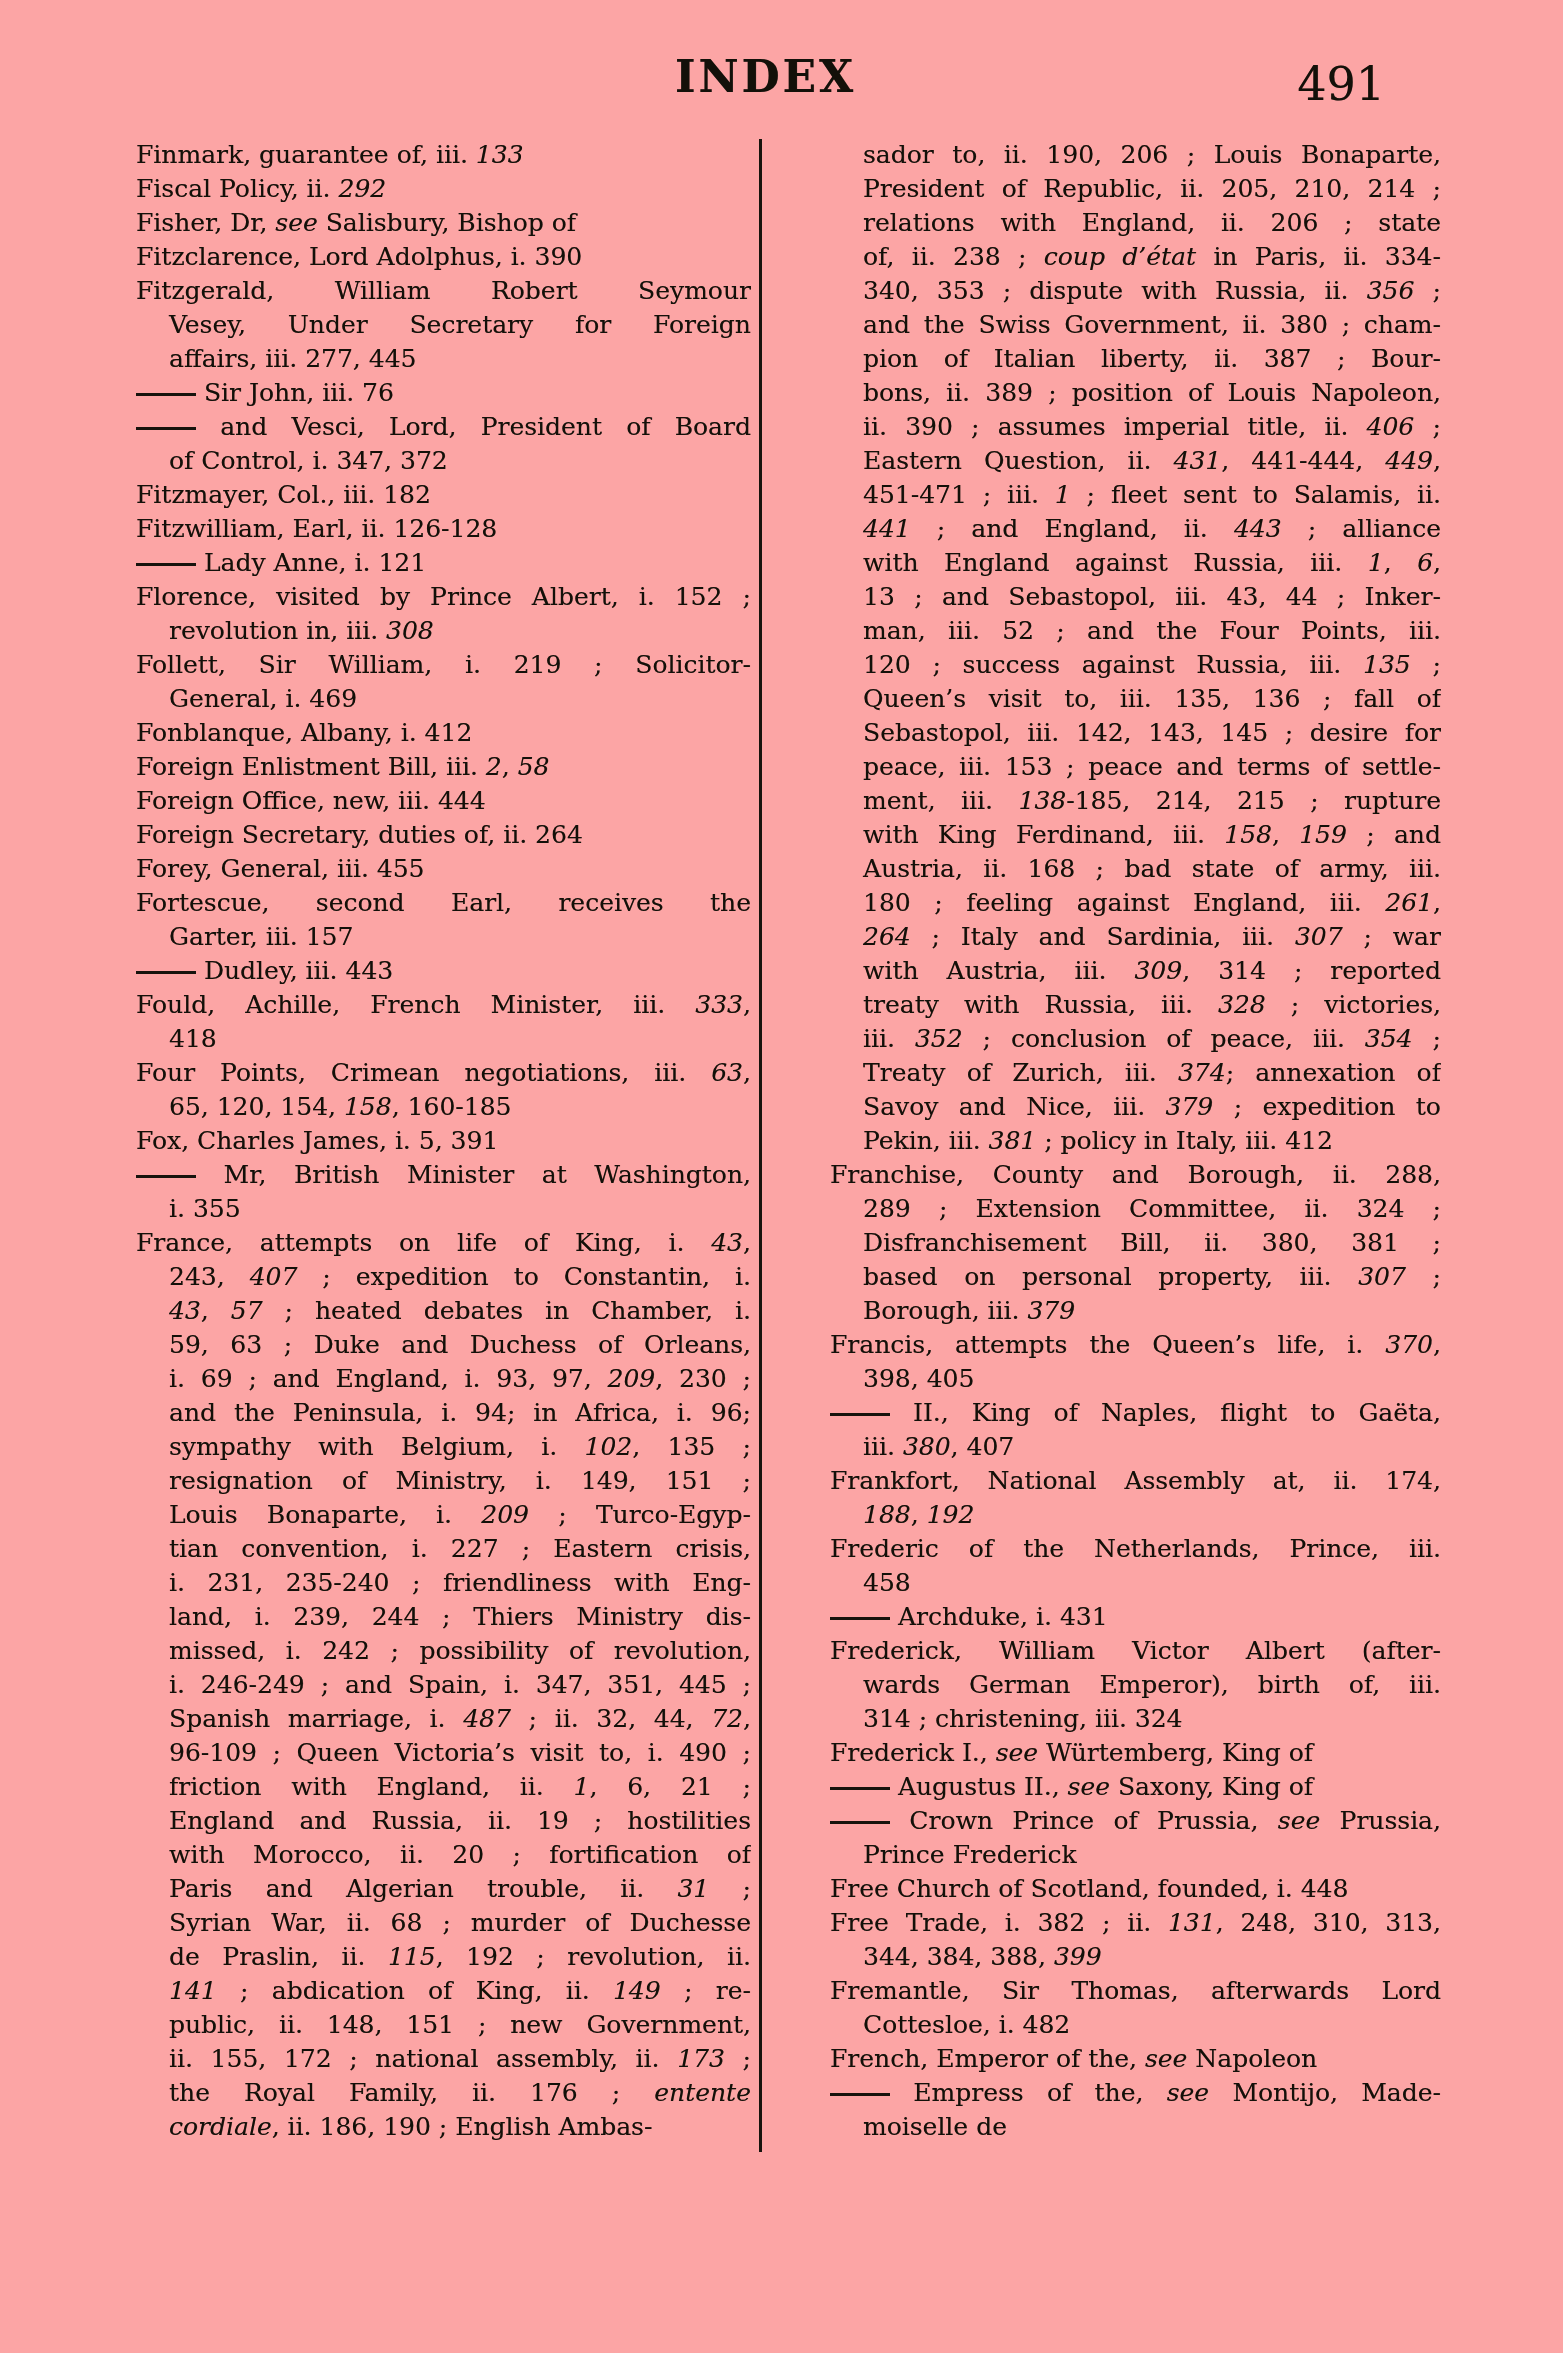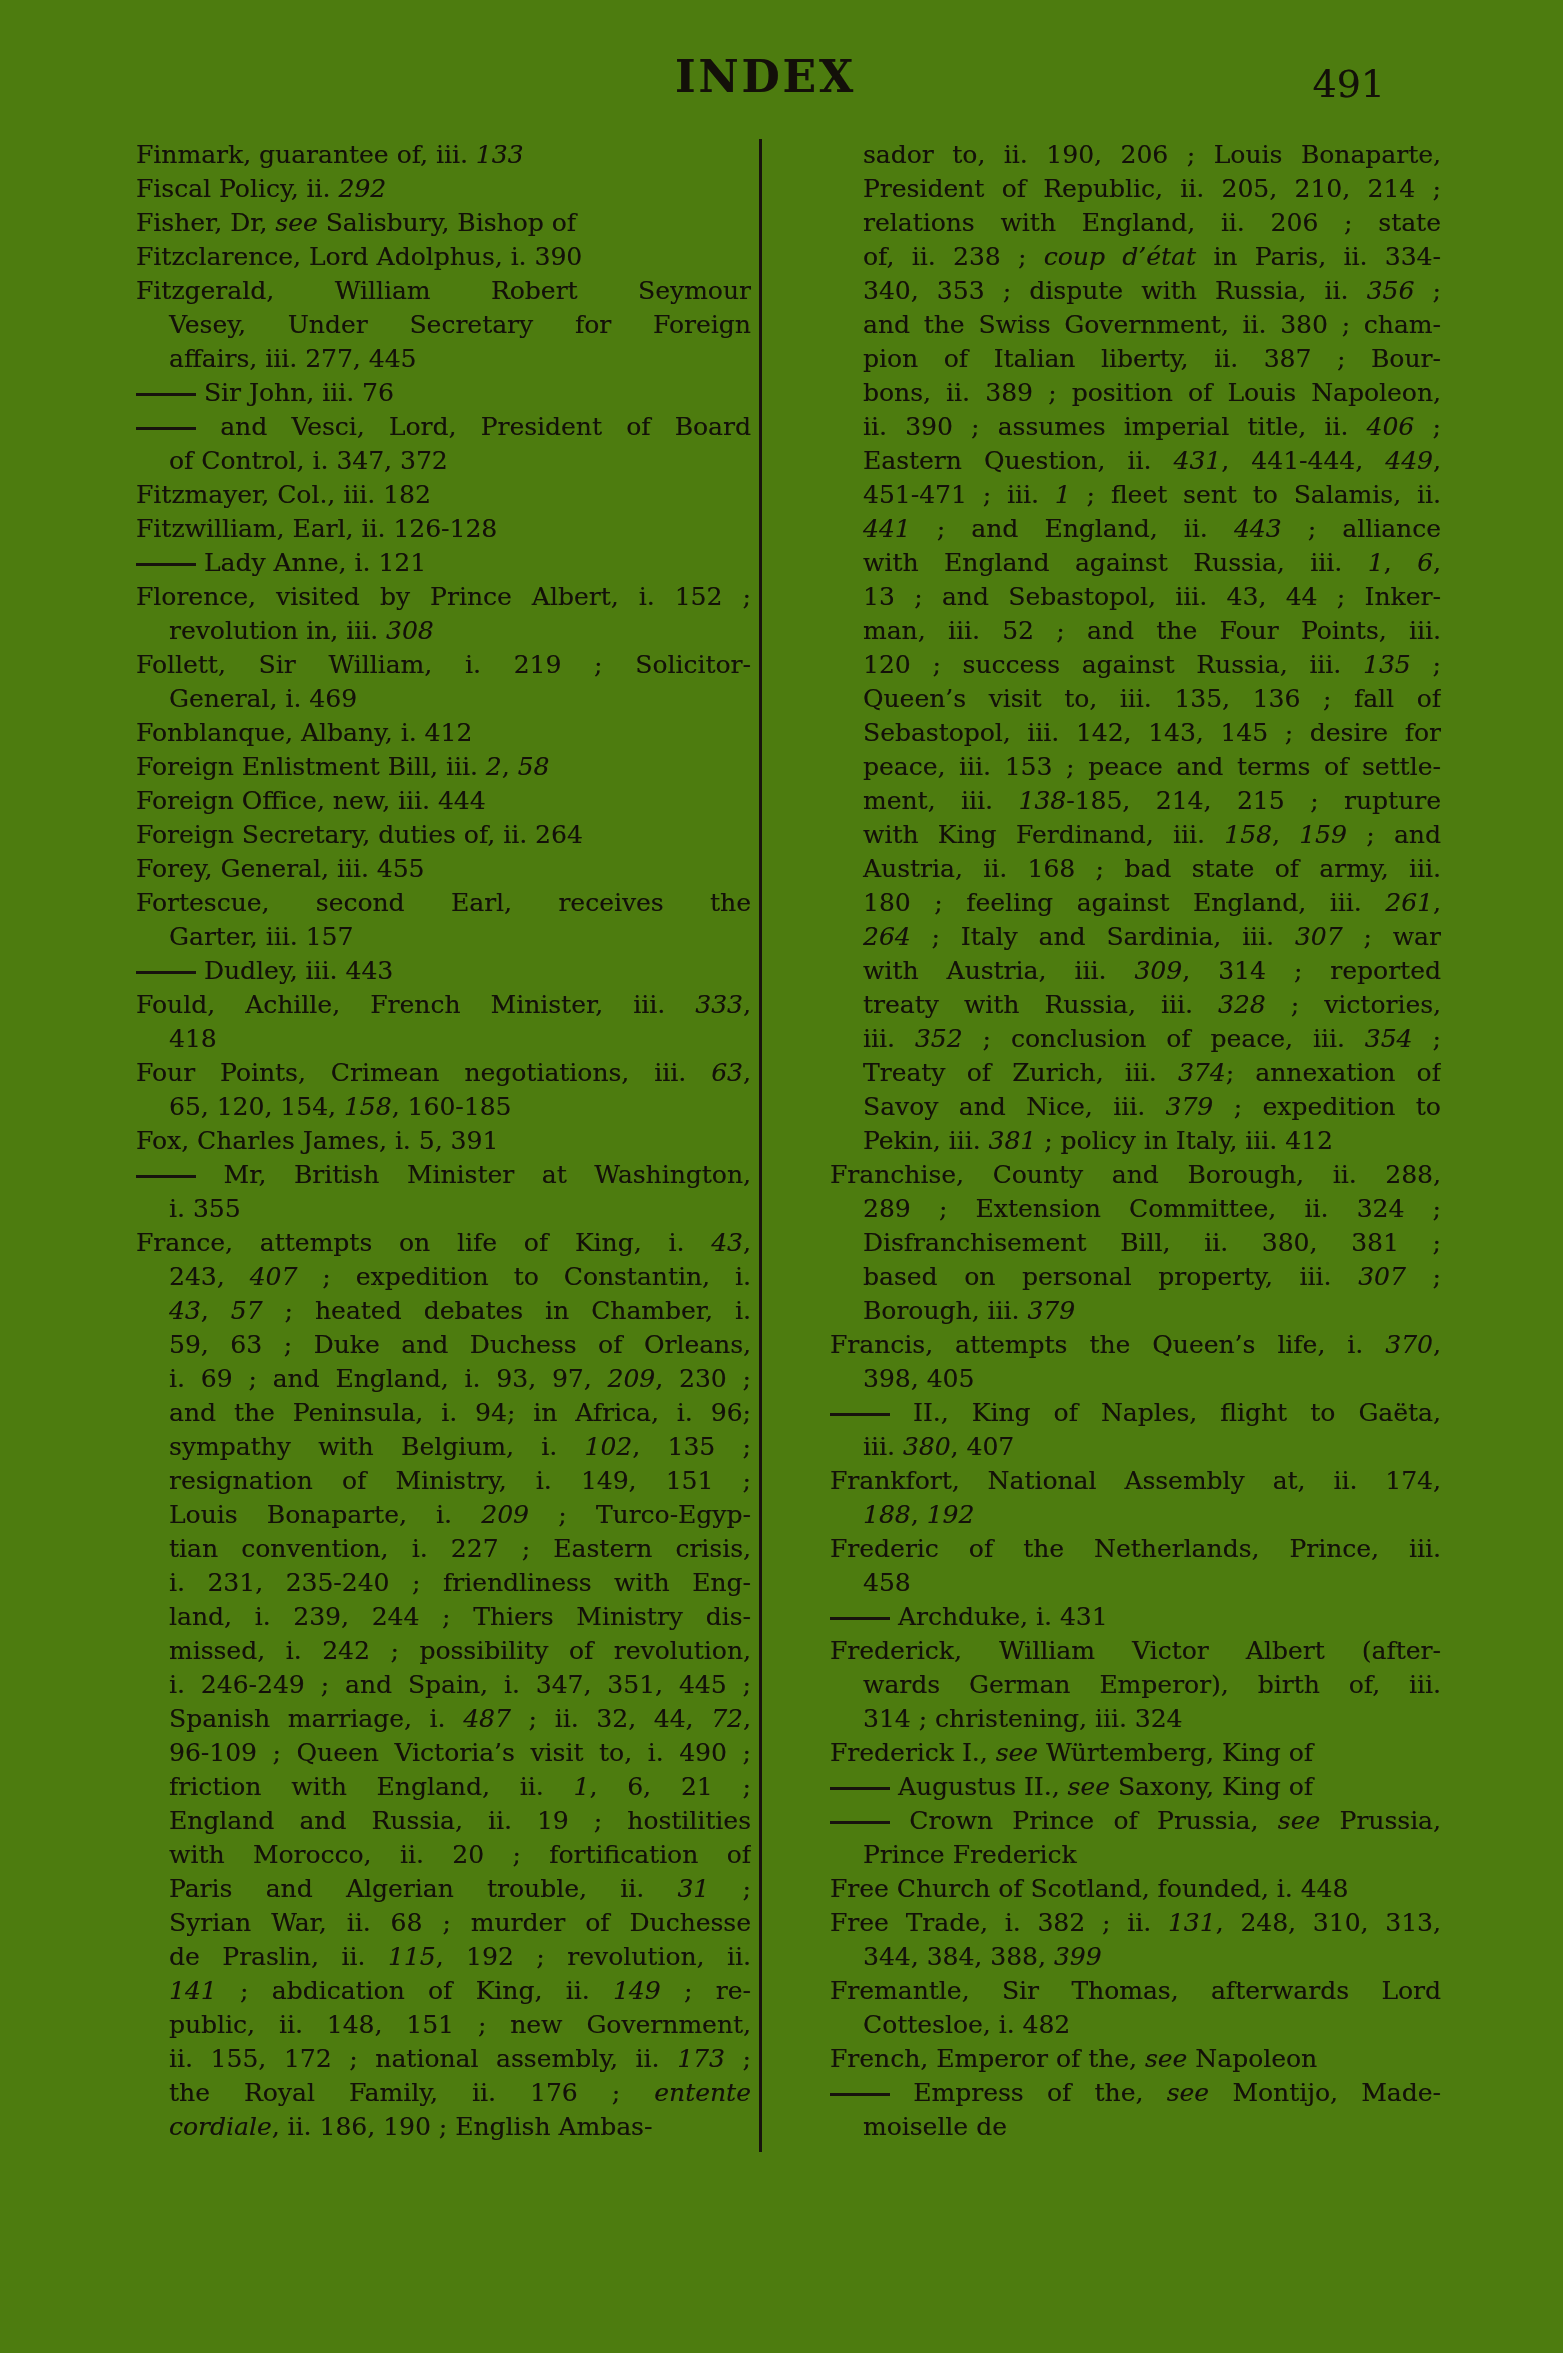--- a/index.html
+++ b/index.html
@@ -1,22 +1,22 @@
 <!DOCTYPE html>
 <html style="font-size:9.3px"><head>
 <meta charset="utf-8">
 <style>
   html,body{margin:0;padding:0;background:#e9e9e7;}
-  .page{position:relative;width:1563px;height:2354px;background:#4d7c0f;overflow:hidden;
+  .page{position:relative;width:1563px;height:2354px;background:#fca5a5;overflow:hidden;
         font-family:"DejaVu Serif",serif;color:#131009;
         text-shadow:0.2px 0.3px 0.5px rgba(19,16,9,0.45);}
   .header-title{position:absolute;top:50px;left:0;width:1531px;text-align:center;
         font-size:44px;font-weight:bold;letter-spacing:2.9px;line-height:54px;}
   .page-number{position:absolute;top:57px;left:1234px;width:151px;text-align:right;
-        font-size:38px;line-height:54px;}
+        font-size:46px;line-height:54px;}
   .divider{position:absolute;left:759px;top:139px;width:2.9px;height:2013px;background:#17130d;}
   .col{position:absolute;top:138px;overflow:hidden;}
   .col-left{left:136px;width:615px;}
   .col-right{left:785px;width:611px;margin-left:45px;}
   .line{height:34px;line-height:34px;font-size:25px;white-space:nowrap;}
   .line.cont{padding-left:33px;}
   .line.just{display:flex;justify-content:space-between;}
   .w{flex:0 0 auto;}
   .dash{display:inline-block;width:60px;height:2.9px;background:#17130d;vertical-align:0.22em;}
   i{font-style:italic;}

